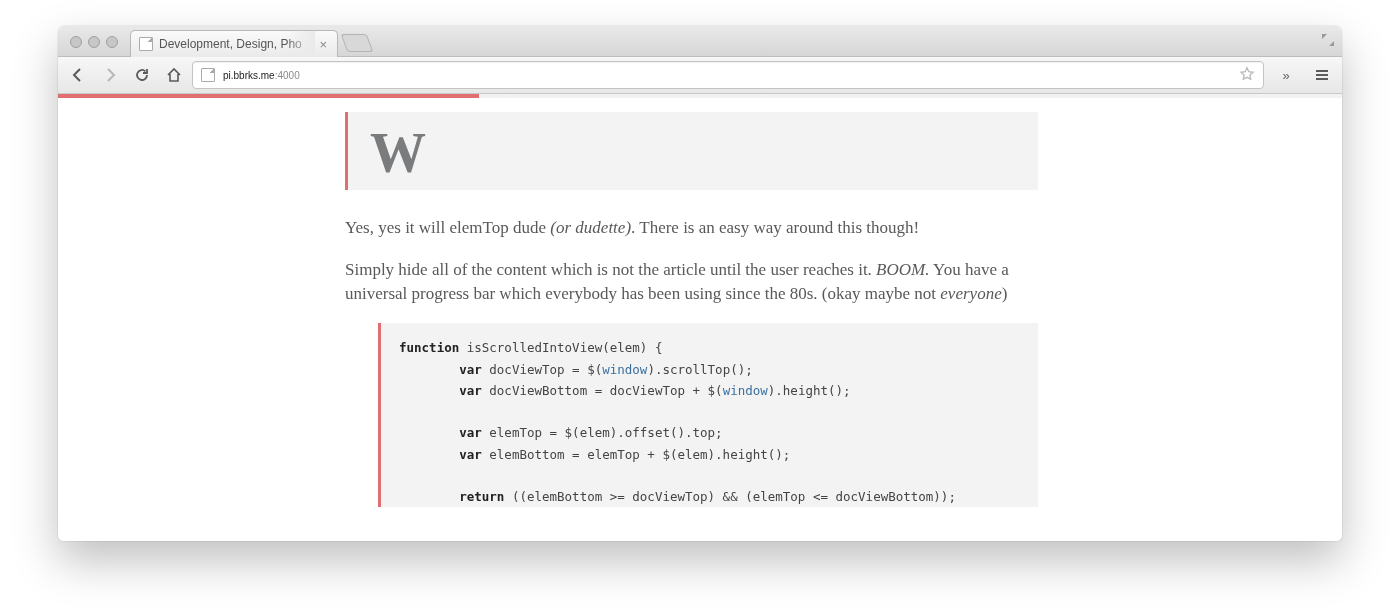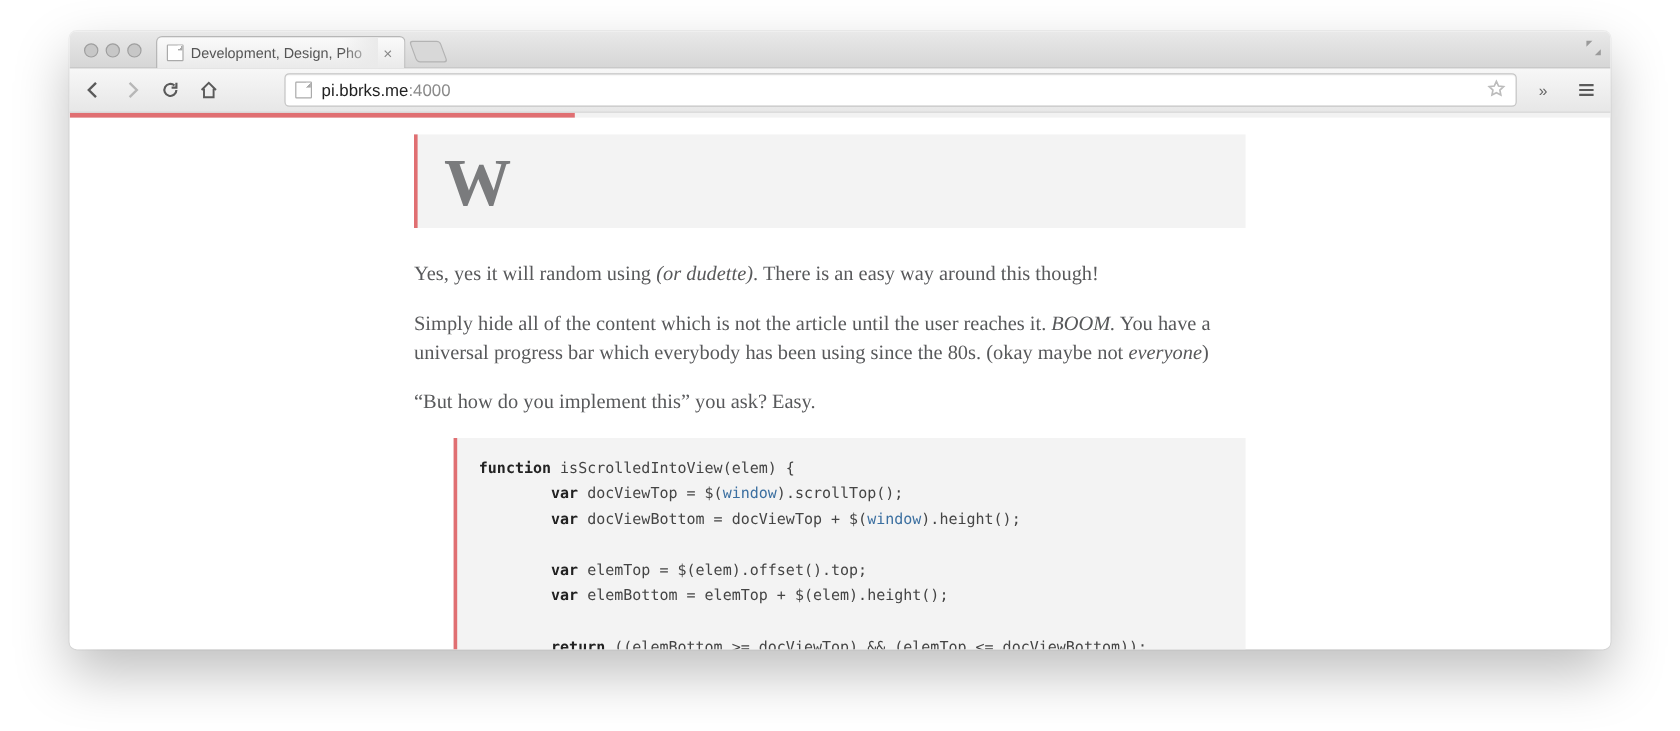--- a/index.html
+++ b/index.html
@@ -134,24 +134,23 @@
   .omnibox {
     flex:1;
     height:26px;
     border:1px solid #c4c4c4;
     border-radius:4px;
     background:#fff;
     display:flex;
     align-items:center;
     padding:0 8px;
     gap:8px;
-    font-size:14px;
+    font-size:10px;
     color:#333;
     box-shadow: inset 0 1px 1px rgba(0,0,0,0.06);
-    margin-left: 45px;
   }
   .omnibox .page-icon {
     width:14px; height:14px;
     border:1px solid #aaa; border-radius:1px;
     background:#fff;
     position:relative;
     box-sizing:border-box;
   }
   .omnibox .page-icon:after {
     content:""; position:absolute; top:0; right:0;
@@ -295,28 +294,27 @@
         <div class="progress-bar" style="width: 32.8%;"></div>
       </div>
 
       <div class="article">
         <div class="quote">
           <span class="dropcap">W</span>
           <div style="clear:both"></div>
         </div>
 
         <p>
-          <span>Yes, yes it will random using </span><em>(or dudette)</em><span>. There is an easy way around this though!</span>
+          <span>Yes, yes it will elemTop dude </span><em>(or dudette)</em><span>. There is an easy way around this though!</span>
         </p>
 
         <p>
           <span>Simply hide all of the content which is not the article until the user reaches it. </span><em>BOOM.</em><span> You have a universal progress bar which everybody has been using since the 80s. (okay maybe not </span><em>everyone</em><span>)</span>
         </p>
 
-        <p>“But how do you implement this” you ask? Easy.</p>
 
         <div class="code-block"><span class="kw">function</span><span> isScrolledIntoView(elem) {</span>
         <span class="kw">var</span><span> docViewTop = $(</span><span class="id">window</span><span>).scrollTop();</span>
         <span class="kw">var</span><span> docViewBottom = docViewTop + $(</span><span class="id">window</span><span>).height();</span>
 
         <span class="kw">var</span><span> elemTop = $(elem).offset().top;</span>
         <span class="kw">var</span><span> elemBottom = elemTop + $(elem).height();</span>
 
         <span class="kw">return</span><span> ((elemBottom &gt;= docViewTop) &amp;&amp; (elemTop &lt;= docViewBottom));</span></div>
       </div>

